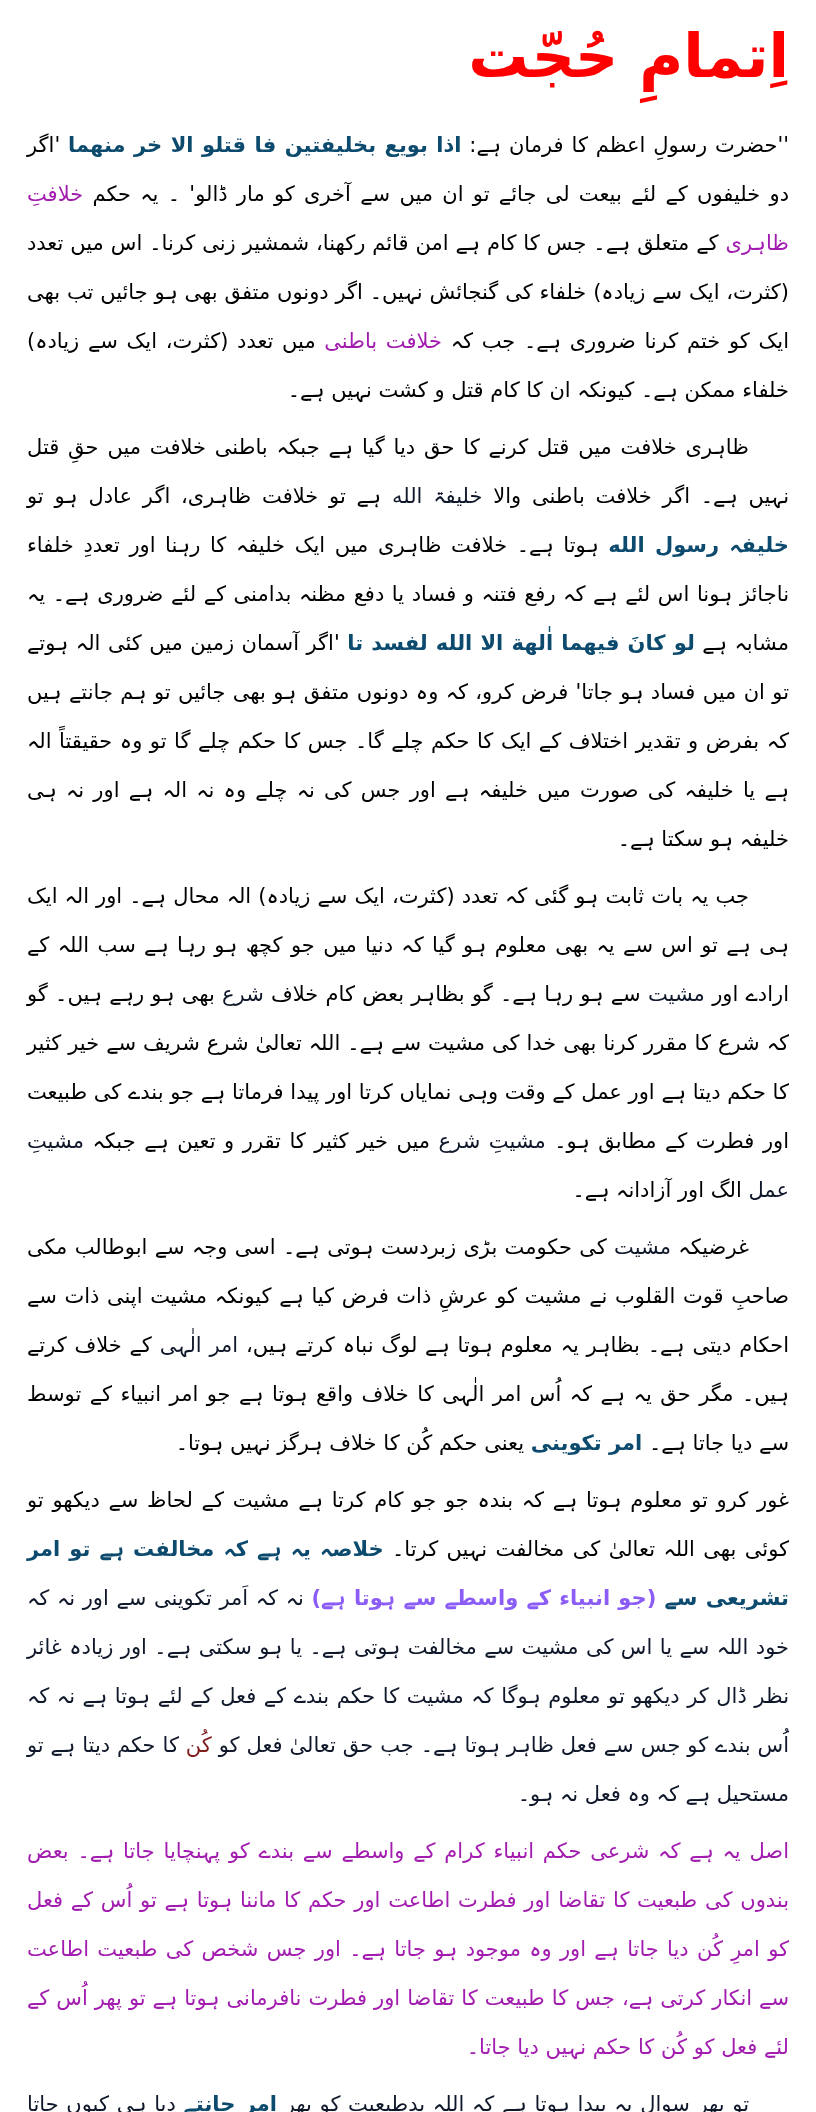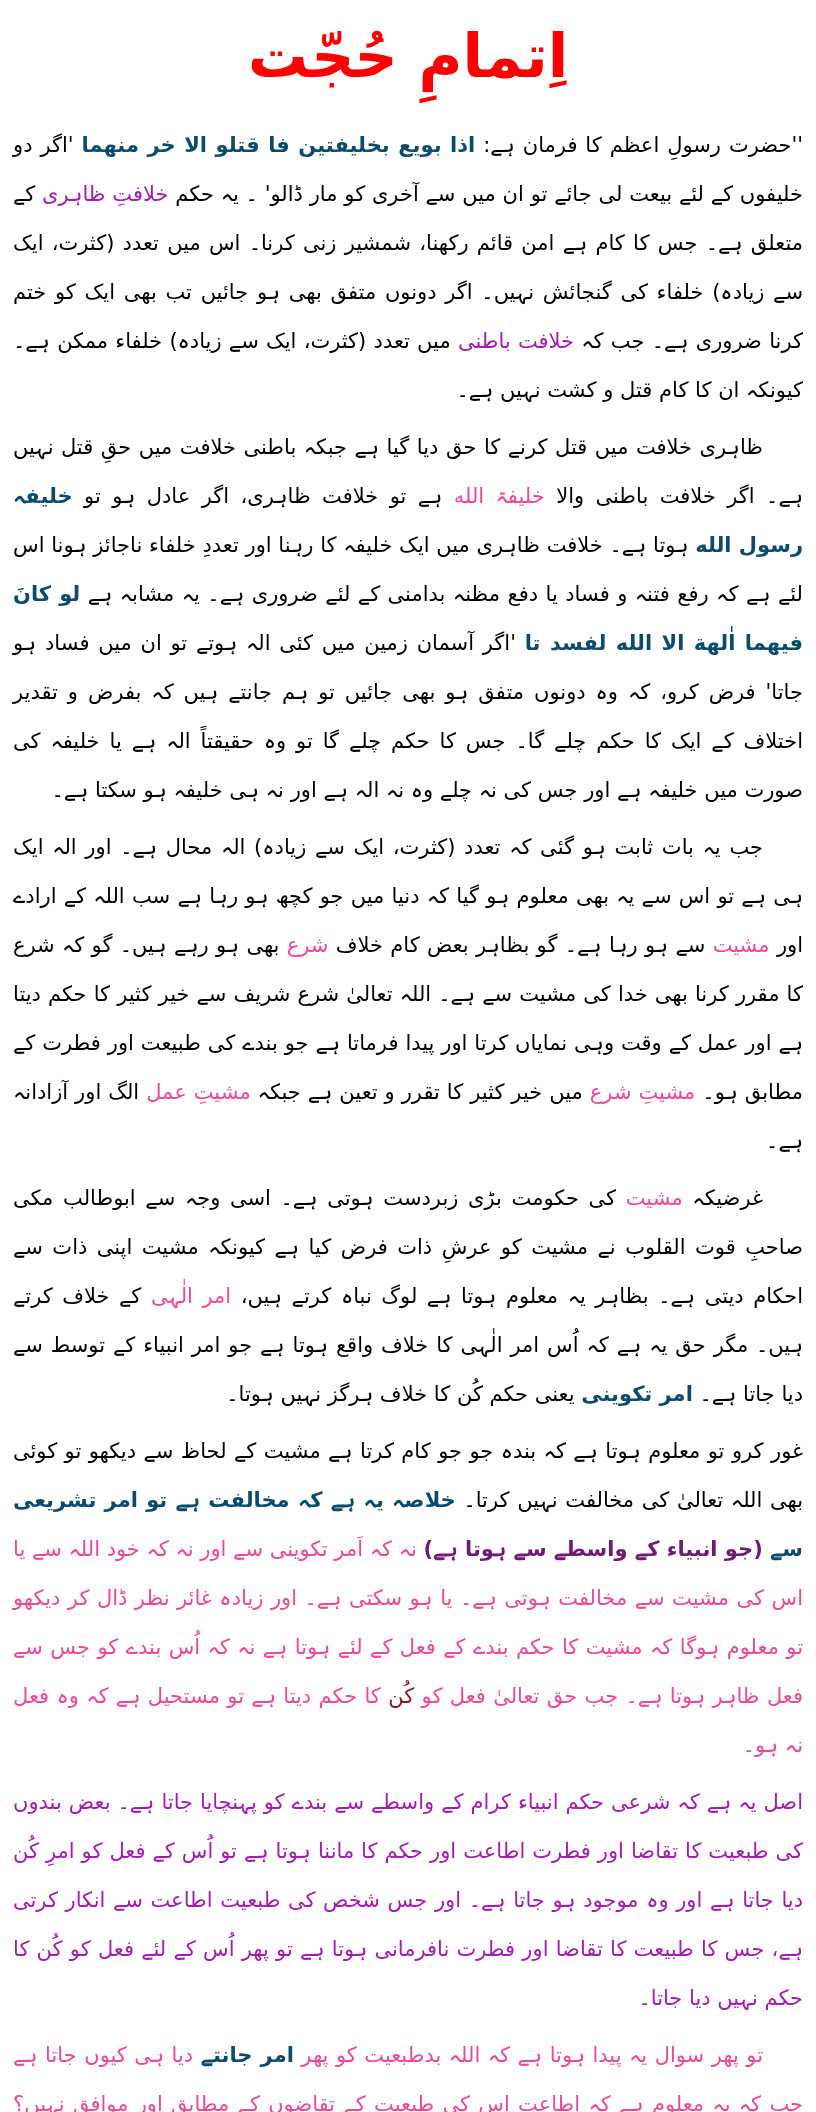--- a/index.html
+++ b/index.html
@@ -1,35 +1,35 @@
 <!DOCTYPE html>
 <html lang="ur"><head>
 <meta charset="utf-8">
 <style>
   html,body{margin:0;padding:0;background:#ffffff;}
   body{width:816px;height:2112px;overflow:hidden;font-family:"DejaVu Sans",sans-serif;}
-  .page{display:flex;flex-direction:column;height:2080px;box-sizing:border-box;padding:8px 13px 24px;}
+  .page{display:flex;flex-direction:column;height:2080px;box-sizing:border-box;padding:8px 27px 24px;align-items:flex-end;}
   .title{
     text-align:center;color:#ff0000;font-weight:bold;
     font-size:60px;line-height:1.55;margin:2px 0 18px;
     font-family:"DejaVu Serif","DejaVu Sans",serif;
   }
   .body-text{
     direction:rtl;text-align:justify;color:#000;
     font-size:21px;line-height:49px;
   }
   .para{margin:0 0 8px;}
   .para.indent{text-indent:40px;}
   
   .k{color:#000000;}
   .kb{color:#7f1d1d;font-weight:normal;}
   .r{color:#a21caf;}
-  .b{color:#ec4899;}
+  .b{color:#0f172a;}
   .bb{color:#0c4a6e;font-weight:bold;}
-  .nb{color:#701a75;font-weight:bold;margin-top:44px;}
+  .nb{color:#8b5cf6;font-weight:bold;margin-top:44px;}
 </style>
 </head>
 <body>
 
 <div class="page">
 
   <h1 class="title">اِتمامِ حُجّت</h1>
 
   <div class="body-text">
 

